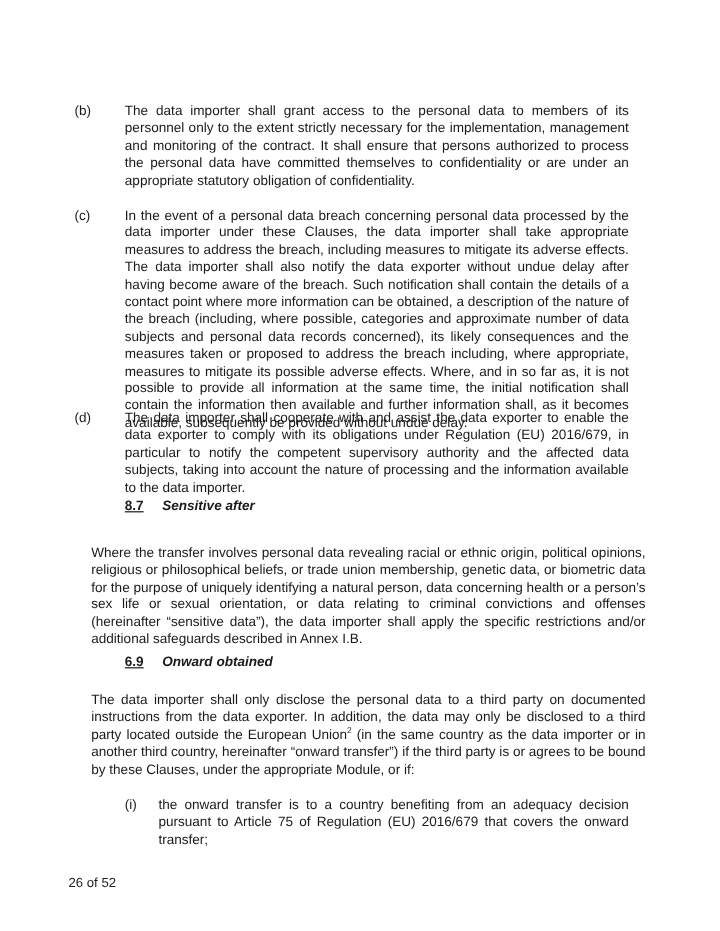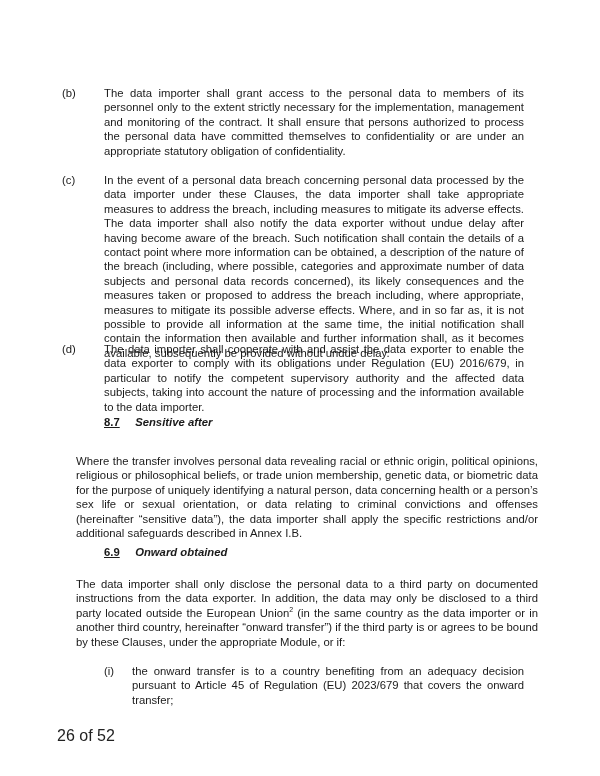--- a/index.html
+++ b/index.html
@@ -10,21 +10,21 @@
   .item .label { position: absolute; left: 0; top: 0; width: 40px; }
   .item .body { margin-left: 42px; text-align: justify; }
   .para { position: absolute; left: 76px; width: 462px; text-align: justify; }
   .heading { position: absolute; left: 104px; font-weight: bold; }
   .heading .num { display: inline-block; width: 28px; text-decoration: underline; }
   .heading .title { font-style: italic; }
   .subitem { position: absolute; left: 104px; width: 420px; }
   .subitem .label { position: absolute; left: 0; top: 0; width: 28px; }
   .subitem .body { margin-left: 28px; text-align: justify; }
   sup { font-size: 7px; line-height: 0; vertical-align: super; }
-  .footer { position: absolute; left: 57px; top: 729px; font-size: 16px; color: #222; }
+  .footer { position: absolute; left: 57px; top: 729px; font-size: 11px; color: #222; }
 </style>
 </head>
 <body>
 
 <div class="page">
 
   <div class="item" style="top:86px;">
     <span class="label">(b)</span>
     <div class="body">The data importer shall grant access to the personal data to members of its personnel only to the extent strictly necessary for the implementation, management and monitoring of the contract. It shall ensure that persons authorized to process the personal data have committed themselves to confidentiality or are under an appropriate statutory obligation of confidentiality.</div>
   </div>
@@ -48,18 +48,18 @@
 
   <div class="heading" style="top:545px;">
     <span class="num">6.9</span>
     <span class="title">Onward obtained</span>
   </div>
 
   <div class="para" style="top:577px;"><span>The data importer shall only disclose the personal data to a third party on documented instructions from the data exporter. In addition, the data may only be disclosed to a third party located outside the European Union</span><sup>2</sup><span> (in the same country as the data importer or in another third country, hereinafter “onward transfer”) if the third party is or agrees to be bound by these Clauses, under the appropriate Module, or if:</span></div>
 
   <div class="subitem" style="top:664px;">
     <span class="label">(i)</span>
-    <div class="body">the onward transfer is to a country benefiting from an adequacy decision pursuant to Article 45 of Regulation (EU) 2023/679 that covers the onward transfer;</div>
+    <div class="body">the onward transfer is to a country benefiting from an adequacy decision pursuant to Article 75 of Regulation (EU) 2016/679 that covers the onward transfer;</div>
   </div>
 
   <div class="footer">26 of 52</div>
 
 </div>
 
 </body></html>

